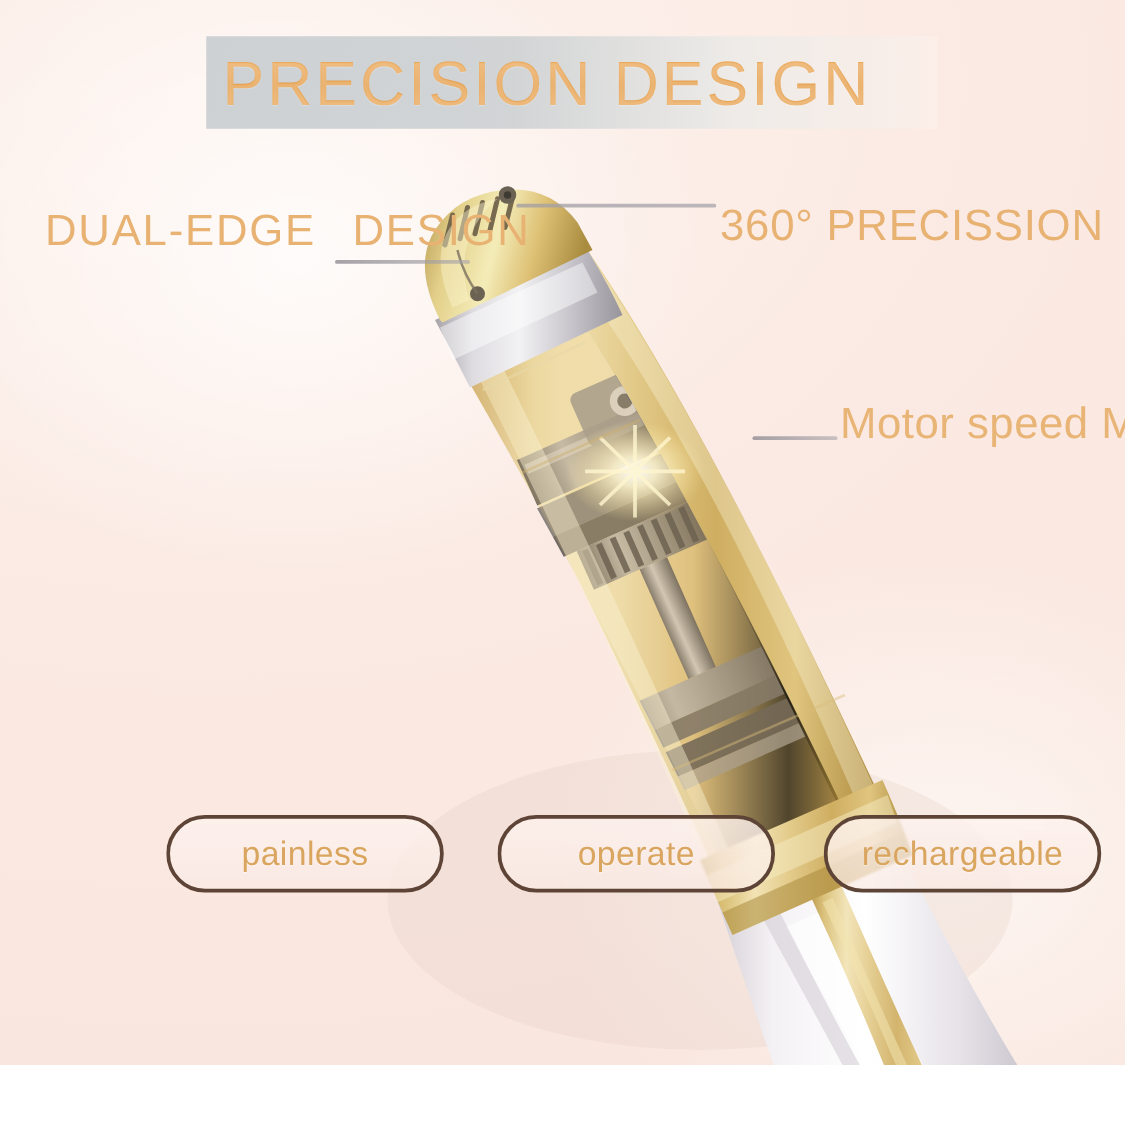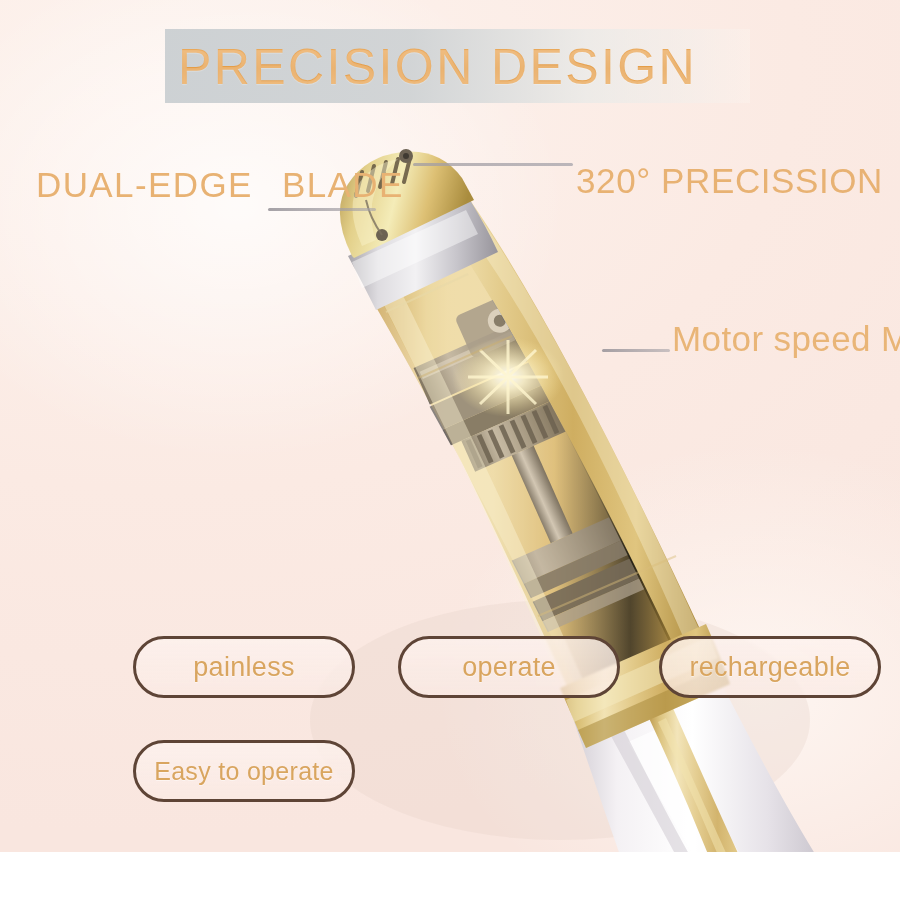--- a/index.html
+++ b/index.html
@@ -138,21 +138,21 @@
     background: linear-gradient(180deg, rgba(253,242,238,0.80) 0%, rgba(250,234,228,0.74) 100%);
     color: #d9a55f;
     font-size: 27px;
     display: flex;
     align-items: center;
     justify-content: center;
     letter-spacing: 0.3px;
     text-shadow: 0 1px 0 rgba(255,255,255,0.45);
     backdrop-filter: blur(1px);
   }
-  .pill-r1 { height: 62px; top: 636px; }
+  .pill-r1 { height: 62px; top: 652px; }
   .pill-r2 { height: 62px; top: 740px; }
   .pill-c1 { left: 133px; width: 222px; }
   .pill-c2 { left: 398px; width: 222px; }
   .pill-c3 { left: 659px; width: 222px; text-align: center; }
   .pill.tight { font-size: 25px; }
 </style>
 </head>
 <body>
 
 <div id="poster">
@@ -332,31 +332,30 @@
 
   <div class="title-band"></div>
   <div class="title-text">PRECISION DESIGN</div>
 
   <div class="leader leader-dual"></div>
   <div class="leader leader-360"></div>
   <div class="leader leader-motor"></div>
 
   <div class="label-dual">
     <span class="l1">DUAL-EDGE</span>
-    <span class="l2">BLADE</span>
+    <span class="l2">DESIGN</span>
   </div>
 
   <div class="label-360">
-    <span class="l1">320° PRECISSION</span>
+    <span class="l1">360° PRECISSION</span>
     <span class="l2">TRIMMER</span>
   </div>
 
   <div class="label-motor">
     <span class="l1">Motor speed</span>
     <span class="l2">Motor</span>
   </div>
 
   <div class="pill pill-r1 pill-c1">painless</div>
   <div class="pill pill-r1 pill-c2">operate</div>
   <div class="pill pill-r1 pill-c3">rechargeable</div>
-  <div class="pill pill-r2 pill-c1 tight">Easy to operate</div>
 
 </div>
 
 </body></html>

